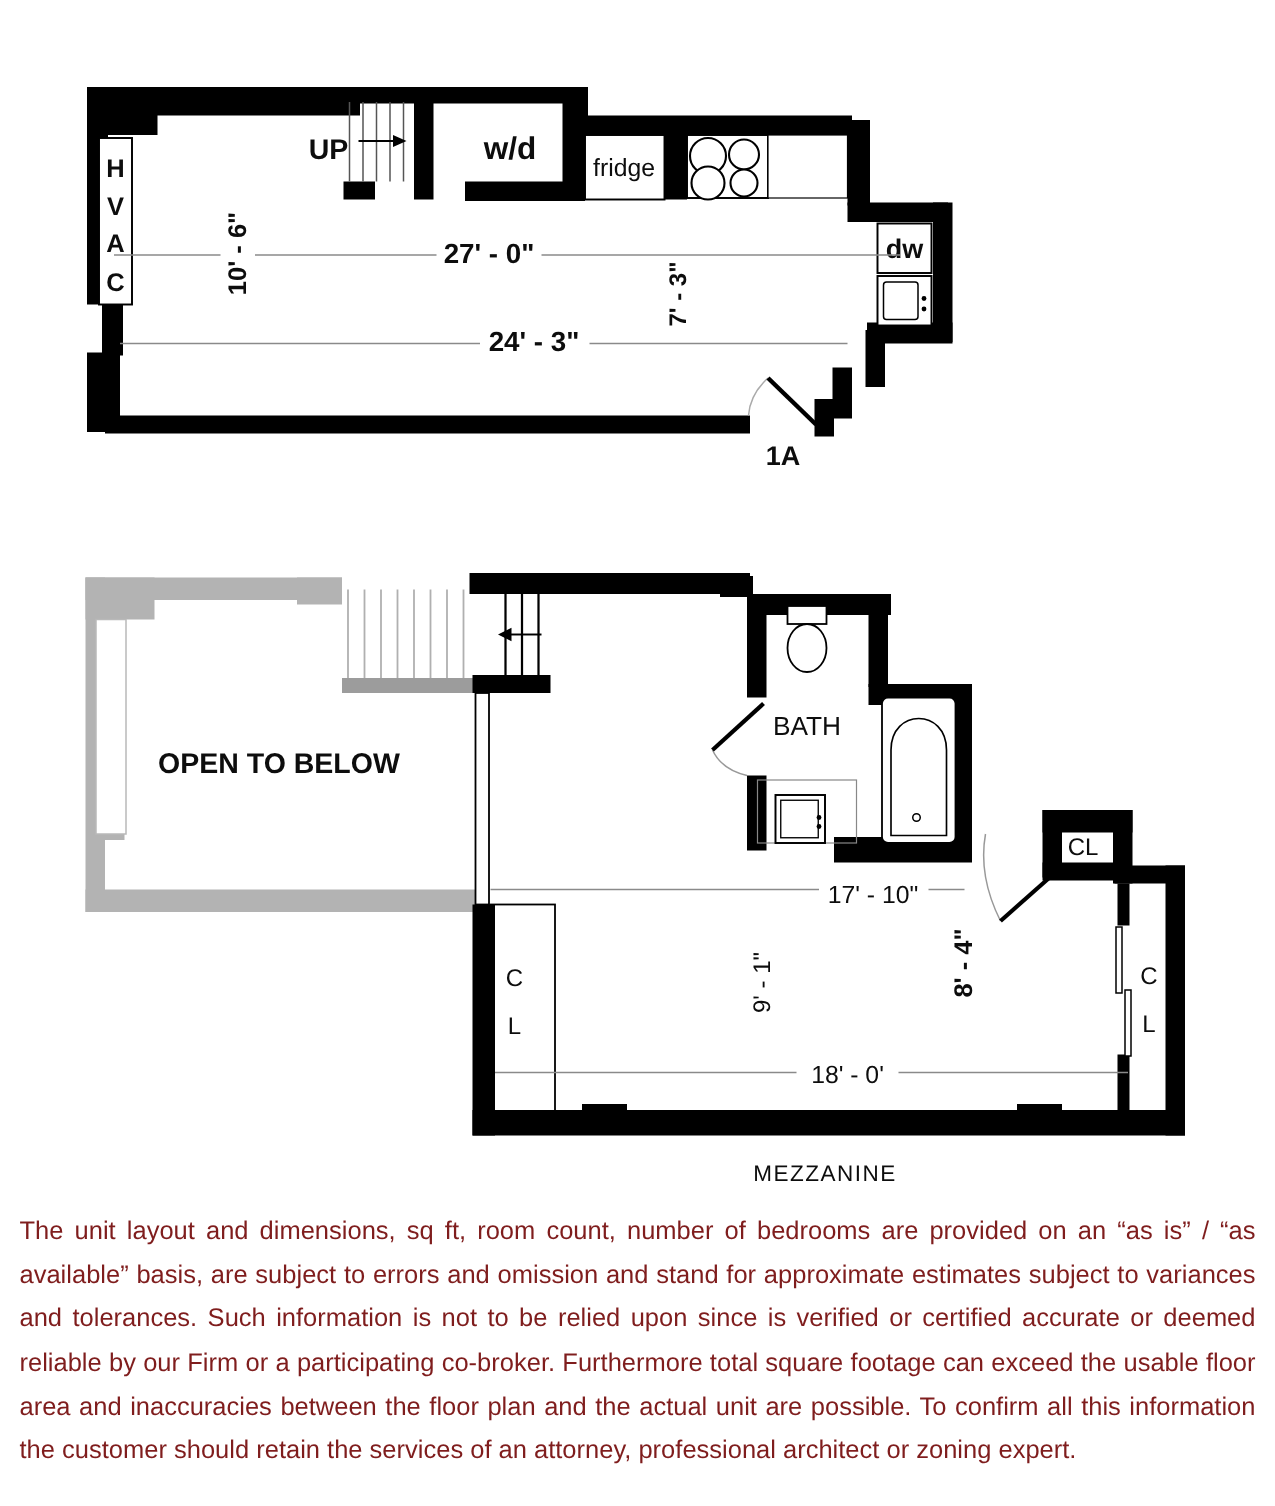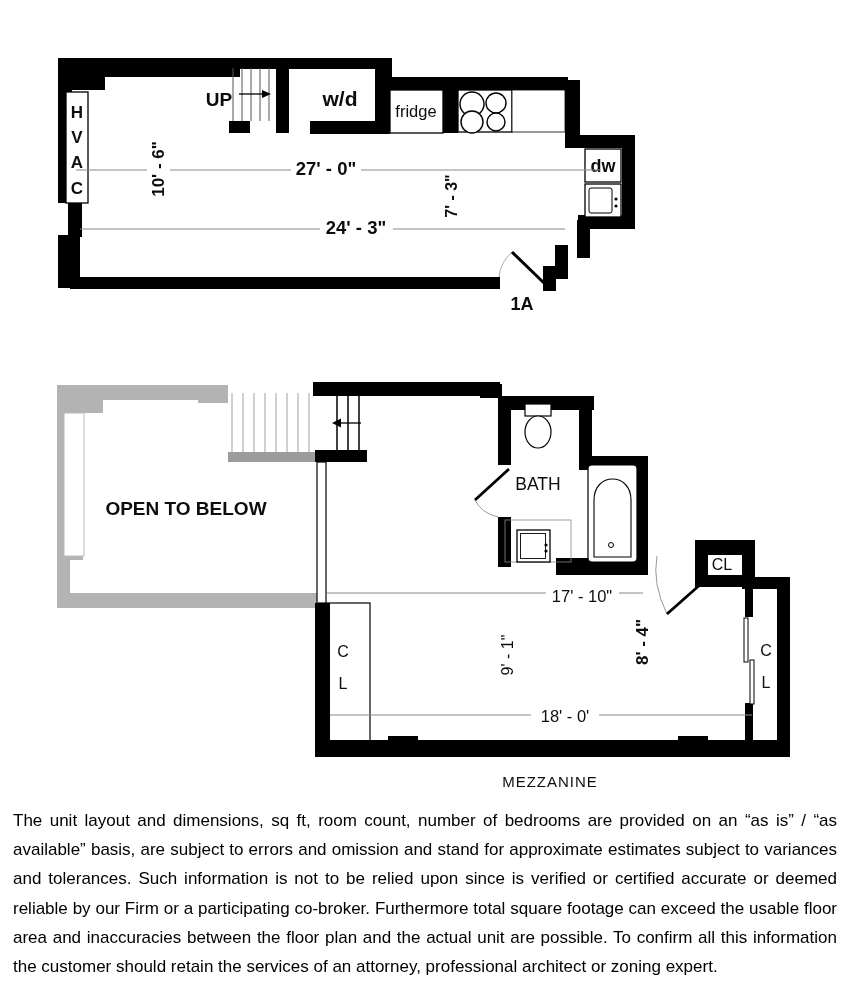--- a/index.html
+++ b/index.html
@@ -1,21 +1,21 @@
 <!DOCTYPE html>
 <html><head>
 <meta charset="utf-8">
 <style>
   html,body{margin:0;padding:0;background:#fff;}
   .page{position:relative;width:850px;height:1004px;background:#ffffff;overflow:hidden;
         font-family:"Liberation Sans",sans-serif;}
   .plan-svg{position:absolute;left:0;top:0;}
   .disclaimer{position:absolute;left:13px;top:806px;width:824px;
         font-family:"Liberation Sans",sans-serif;font-size:17px;line-height:1.72;
-        color:#000000;text-align:justify;}
+        color:#7f1d1d;text-align:justify;}
   svg text{font-family:"Liberation Sans",sans-serif;fill:#0d0d0d;}
 </style>
 </head>
 <body>
 
 <div class="page">
 <svg class="plan-svg" width="850" height="800" viewBox="0 0 850 800">
 
   <g>
 

